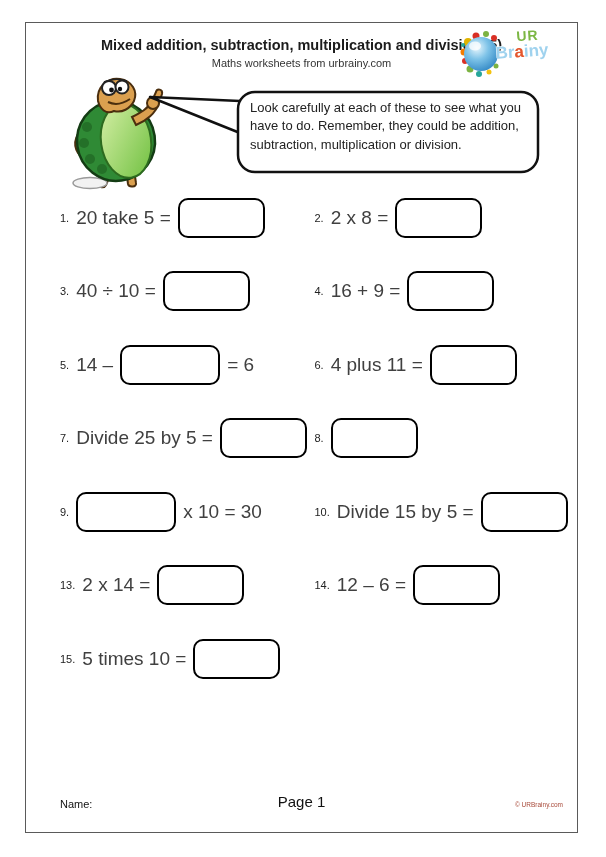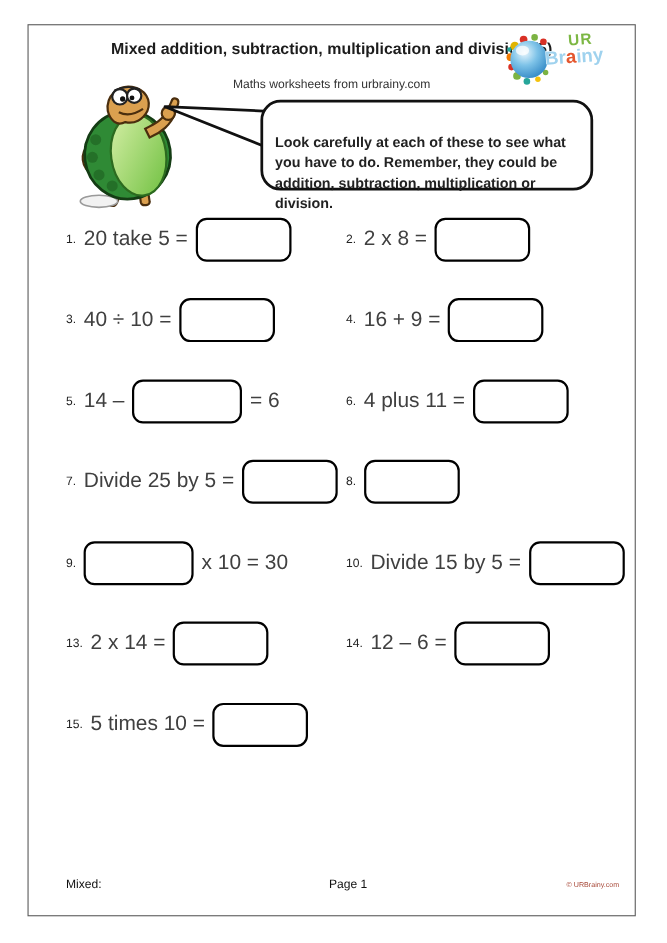--- a/index.html
+++ b/index.html
@@ -2,51 +2,51 @@
 <html><head>
 <meta charset="utf-8">
 <style>
   html,body{margin:0;padding:0;background:#fff;width:606px;height:857px;
     font-family:"Liberation Sans","DejaVu Sans",sans-serif;color:#111;}
   .page{position:absolute;left:25px;top:22px;width:553px;height:811px;
     border:1.5px solid #5a5a5a;background:#fff;box-sizing:border-box;}
   
   .title{position:absolute;top:14px;left:0;width:100%;text-align:center;
     font-size:14.5px;font-weight:600;color:#1c1c1c;}
-  .subtitle{position:absolute;top:48px;left:0;width:100%;text-align:center;
+  .subtitle{position:absolute;top:34px;left:0;width:100%;text-align:center;
     font-size:11px;color:#333;}
   
   .logo{position:absolute;top:5px;right:6px;width:112px;height:50px;}
   .logo-globe{position:absolute;left:0;top:2px;}
   .logo-text{position:absolute;left:36px;top:1px;transform:rotate(-4deg);line-height:1;}
   .logo-ur{display:block;margin-left:22px;font-size:14px;font-weight:bold;
     letter-spacing:1px;color:#7cb744;text-shadow:0 0 1px #fff;}
   .logo-brainy{display:block;font-size:17px;font-weight:bold;color:#9fd2ee;
     text-shadow:0.5px 0.5px 0 #fff,-0.5px -0.5px 0 #fff;}
   .logo-brainy .a{color:#e4572e;}
   
   .turtle{position:absolute;left:34px;top:52px;}
   
   .bubble-shape{position:absolute;left:118px;top:66px;}
-  .bubble-text{position:absolute;left:224px;top:98px;width:282px;
-    font-size:13px;line-height:1.42;color:#222;font-weight:bold;}
+  .bubble-text{position:absolute;left:224px;top:76px;width:282px;
+    font-size:13px;line-height:1.42;color:#222;}
   
   .problems{position:absolute;left:0;top:158px;width:100%;
     display:grid;grid-template-columns:1fr 1fr;grid-auto-rows:73.5px;
     padding:0 8px 0 34px;box-sizing:border-box;align-items:center;}
   .cell{display:flex;align-items:center;gap:7px;}
   .num{font-size:11px;color:#222;flex-shrink:0;}
   .ptext{font-size:19px;color:#404040;white-space:nowrap;}
   .ptext:empty{display:none;}
   .box{width:87px;height:40px;border:2.5px solid #000;border-radius:10px;
     background:#fff;flex-shrink:0;box-sizing:border-box;}
   
   .footer-name{position:absolute;left:34px;bottom:22px;font-size:11px;color:#111;}
-  .footer-page{position:absolute;left:15px;bottom:22px;width:100%;text-align:center;
-    font-size:11px;color:#111;}
+  .footer-page{position:absolute;left:0;bottom:22px;width:100%;text-align:center;
+    font-size:15px;color:#111;}
   .footer-copy{position:absolute;right:14px;bottom:24px;font-size:6.5px;color:#a84a3a;}
 </style>
 </head>
 <body>
 
 <div class="page">
 
   <div class="title">Mixed addition, subtraction, multiplication and division (5)</div>
   <div class="subtitle">Maths worksheets from urbrainy.com</div>
 
@@ -205,17 +205,17 @@
 
     <div class="cell">
       <span class="num">15.</span>
       <span class="ptext">5 times 10 =</span>
       <div class="box"></div>
 
     </div>
 
   </div>
 
-  <div class="footer-name">Mixed:</div>
+  <div class="footer-name">Name:</div>
   <div class="footer-page">Page 1</div>
   <div class="footer-copy">© URBrainy.com</div>
 
 </div>
 
 </body></html>

